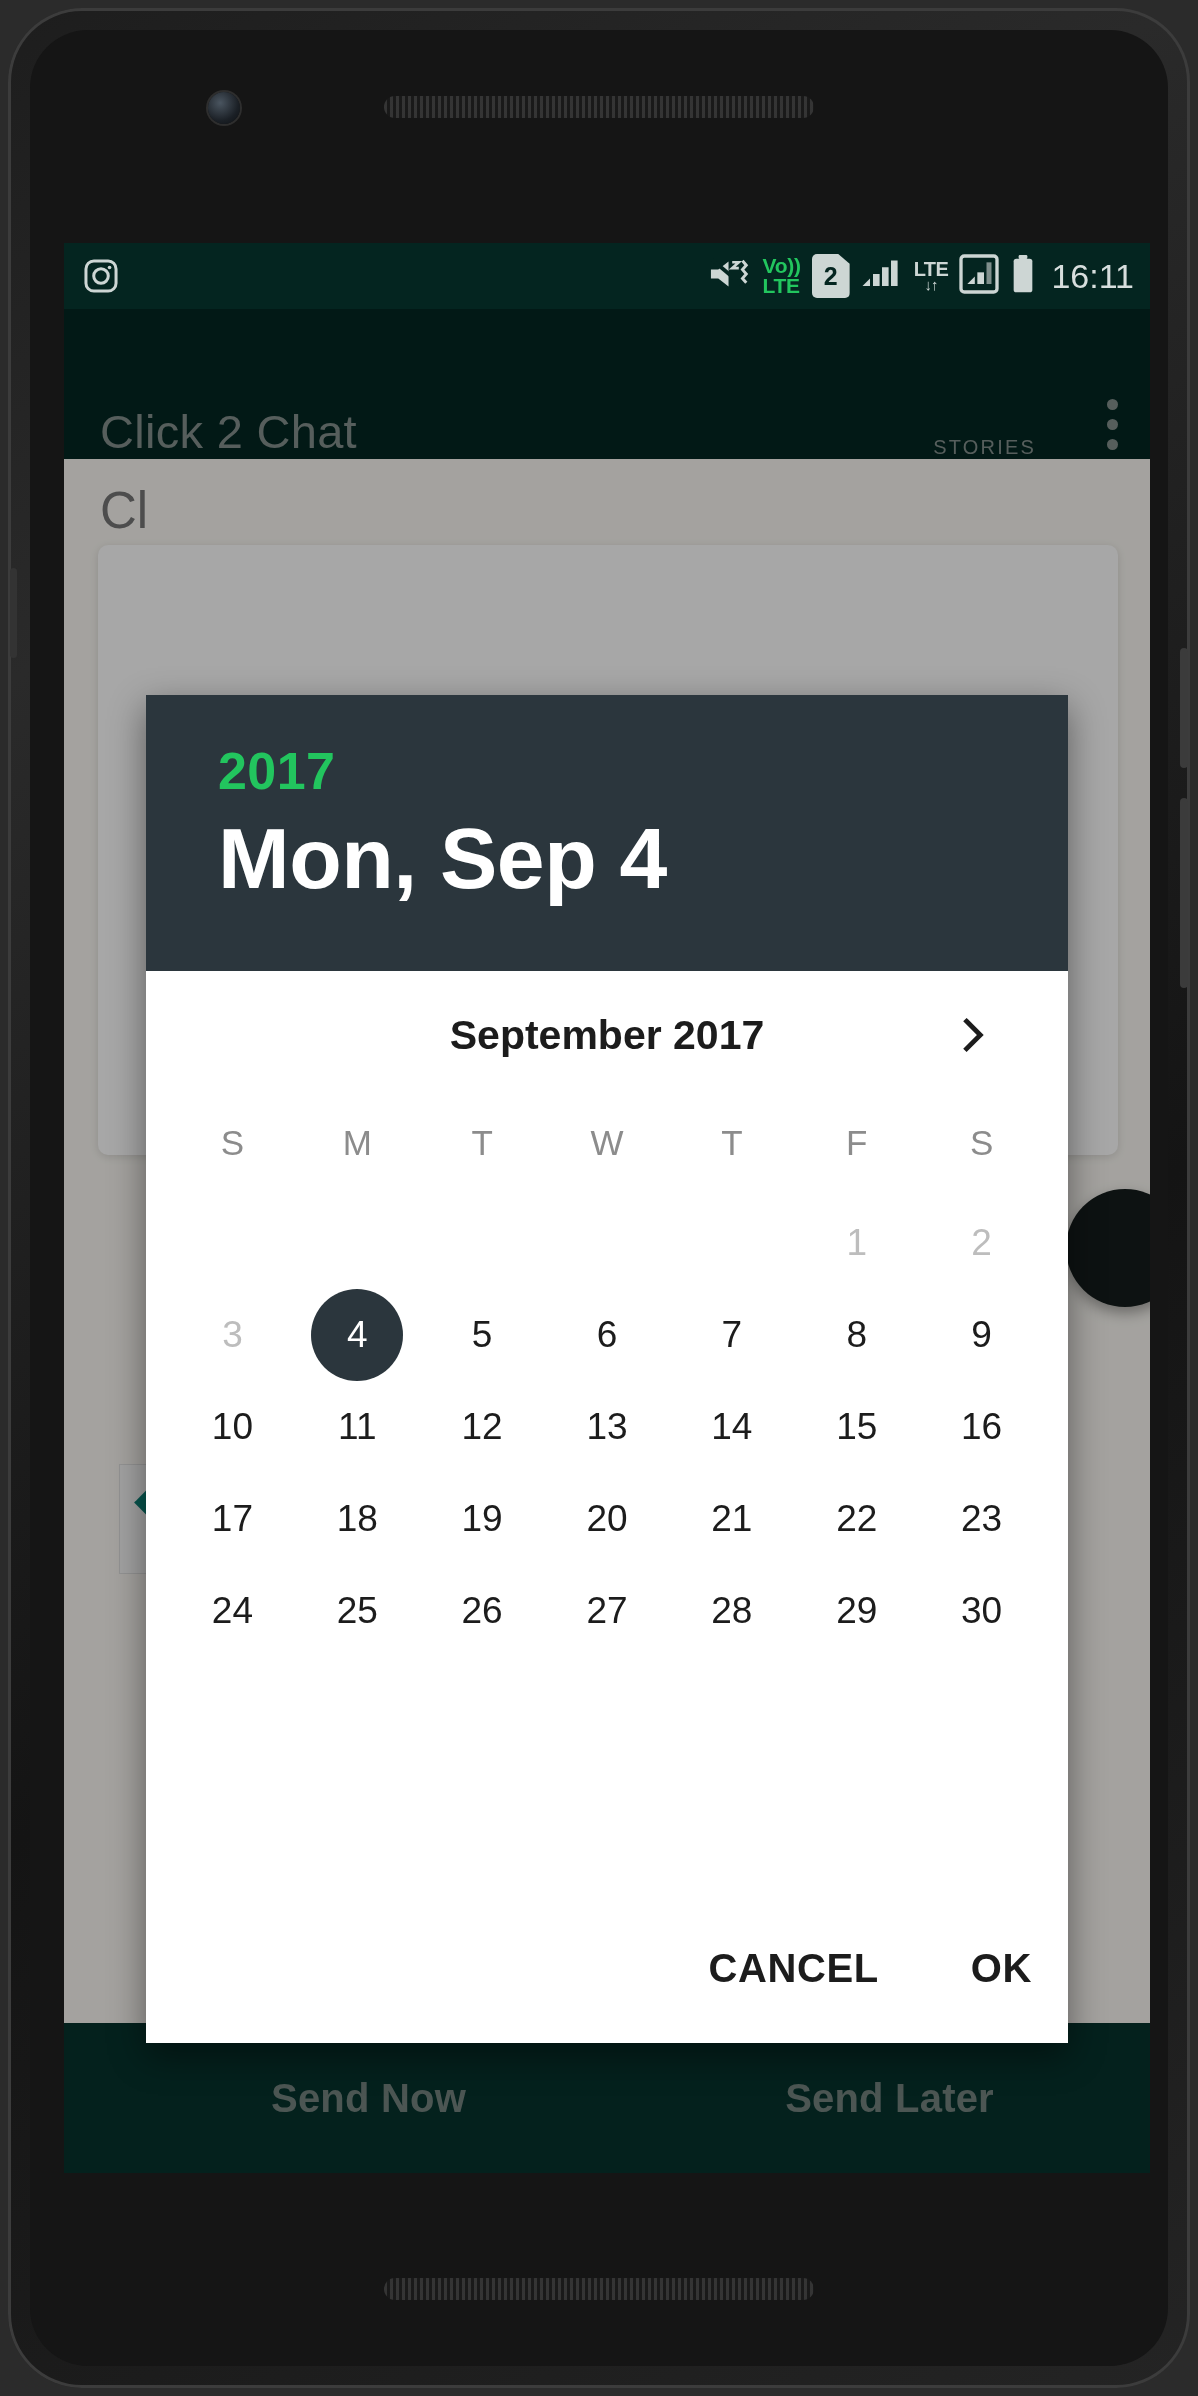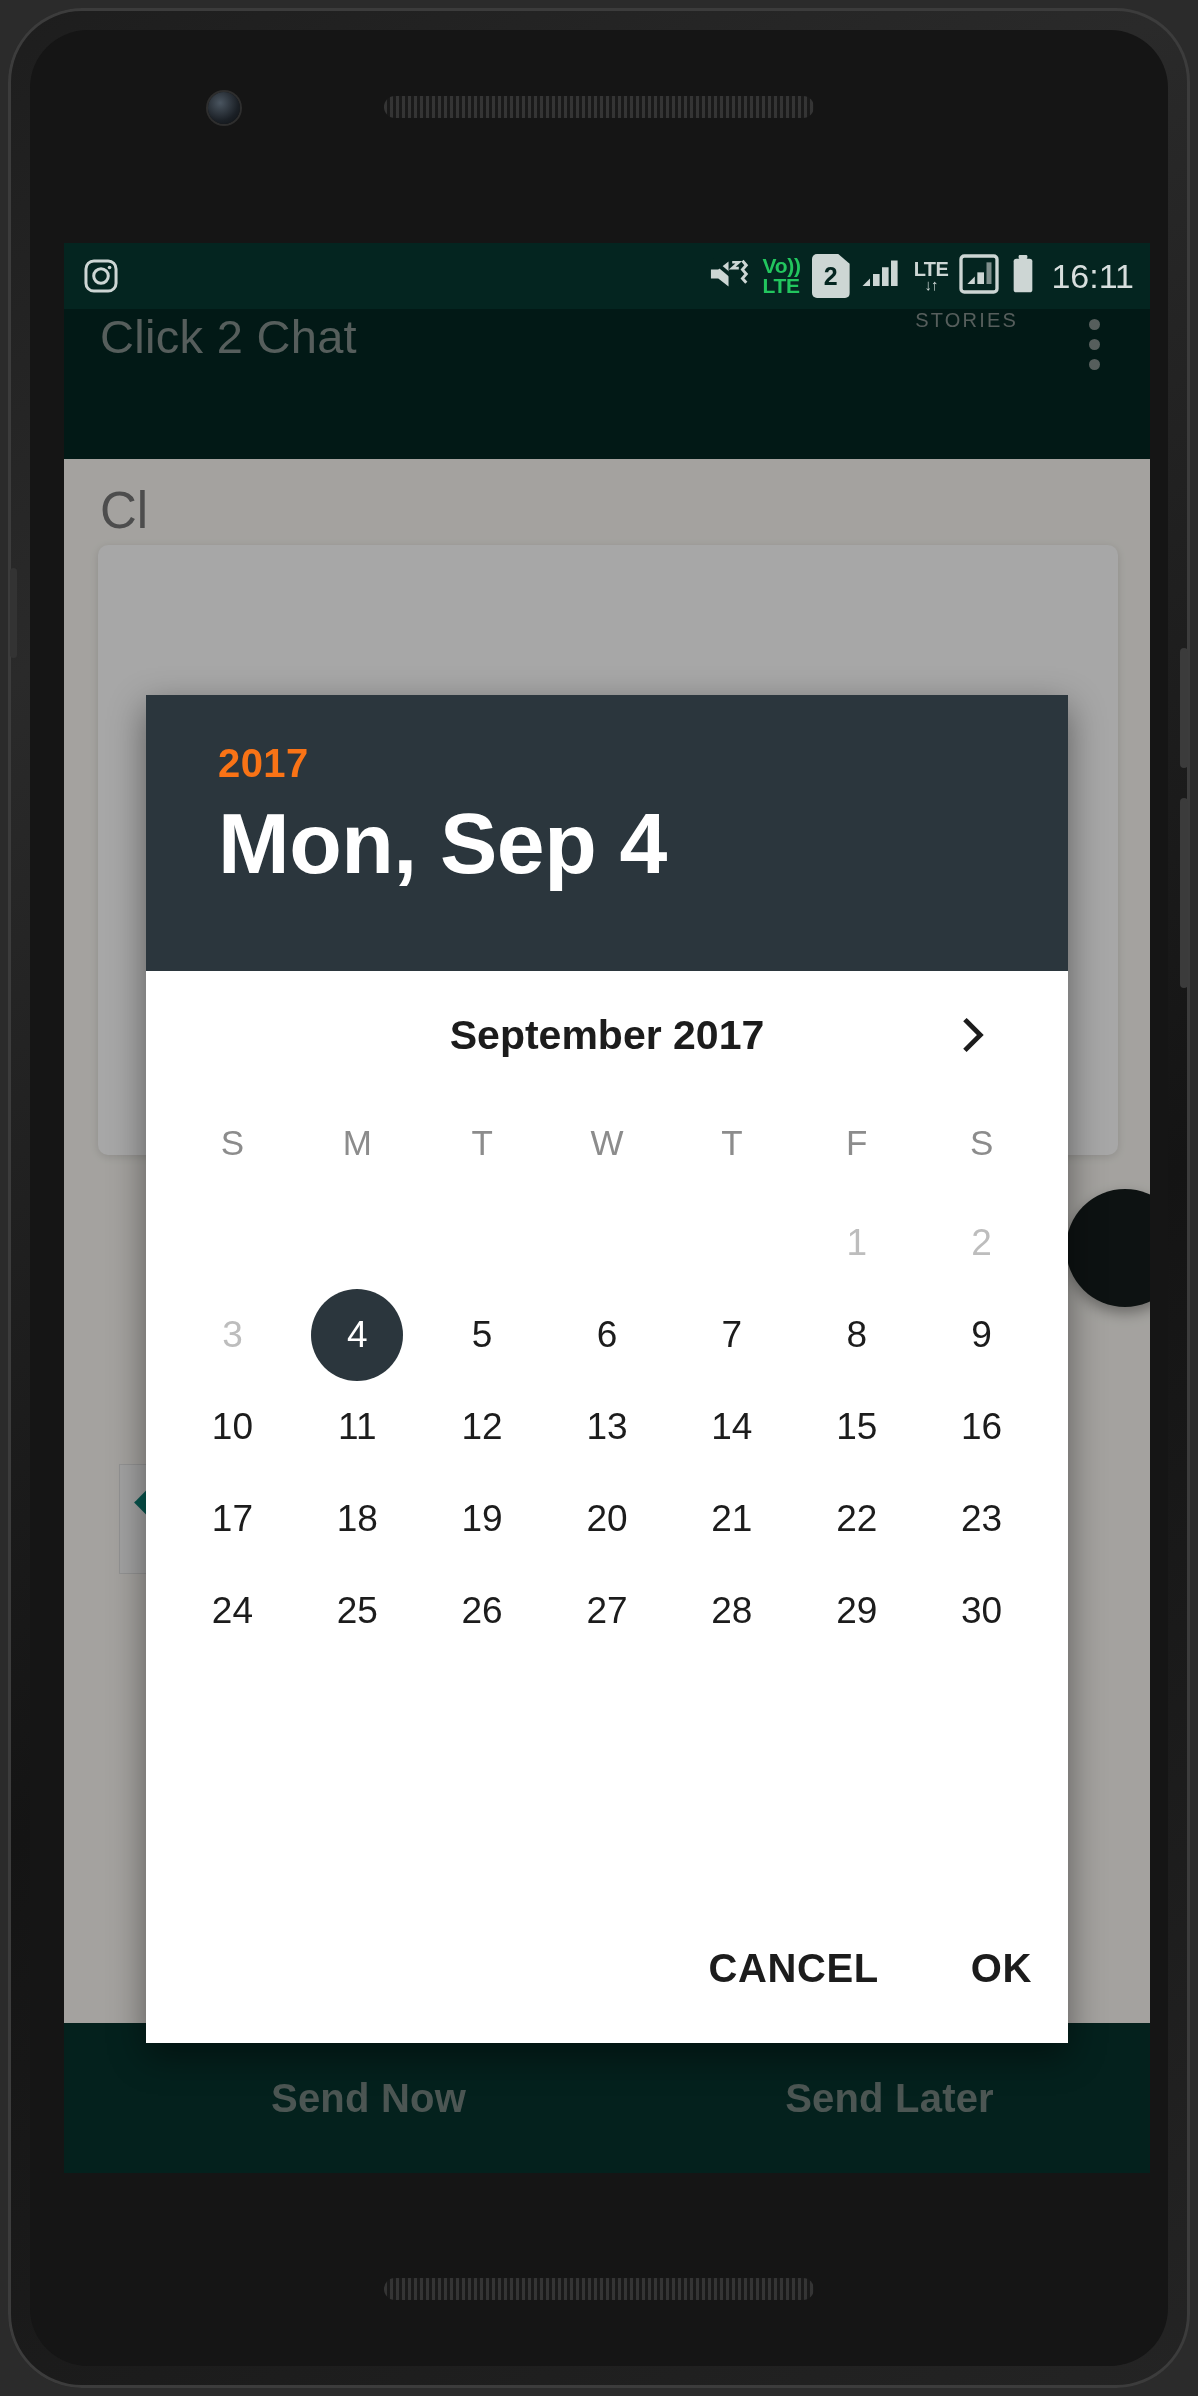--- a/index.html
+++ b/index.html
@@ -94,21 +94,21 @@
   .lte-arrows .lbl{ font-size:20px; font-weight:bold; color:#cdd6d4; letter-spacing:-.5px;}
   .lte-arrows .arw{ font-size:15px; color:#cdd6d4; letter-spacing:-1px;}
   #status-time{
     font-size:34px; color:#d7dedd; letter-spacing:0px; margin-left:4px;
   }
 
   
   #app-toolbar{
     height:150px; width:100%;
     background:#042520;
-    display:flex; align-items:flex-start; padding:0 30px 0 36px;
+    display:flex; align-items:flex-end; padding:0 12px 0 36px;
   }
   #app-title{
     font-size:47px; color:#7c8785; letter-spacing:.3px;
   }
   #stories-tab{
     margin-left:auto; font-size:20px; color:#7c8785;
     letter-spacing:2.2px; font-weight:500;
   }
   #overflow-menu{
     margin-left:50px; width:52px; height:70px;
@@ -174,21 +174,21 @@
     background:#fff;
     box-shadow:0 12px 34px rgba(0,0,0,.45);
     display:flex; flex-direction:column;
     overflow:hidden;
   }
   #dp-header{
     background:#2b363d; height:276px;
     padding:46px 0 0 72px;
   }
   #dp-year{
-    font-size:40px; color:#f97316; font-weight:bold; letter-spacing:.4px;
+    font-size:52px; color:#22c55e; font-weight:bold; letter-spacing:.4px;
   }
   #dp-date{
     margin-top:8px;
     font-size:86px; color:#ffffff; font-weight:bold; letter-spacing:-.5px;
   }
 
   #dp-month-nav{
     height:128px;
     display:flex; align-items:center; position:relative;
   }

